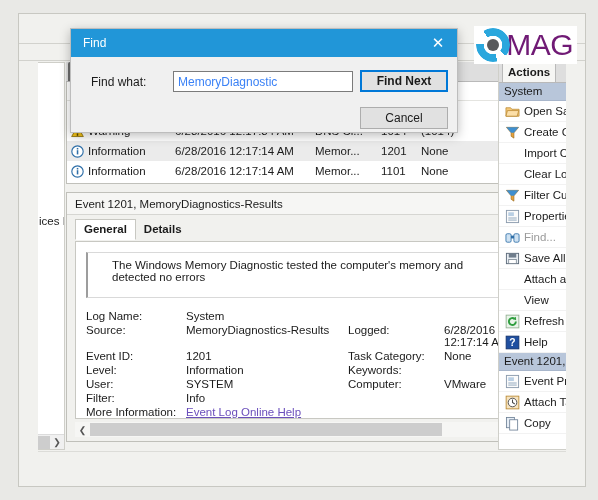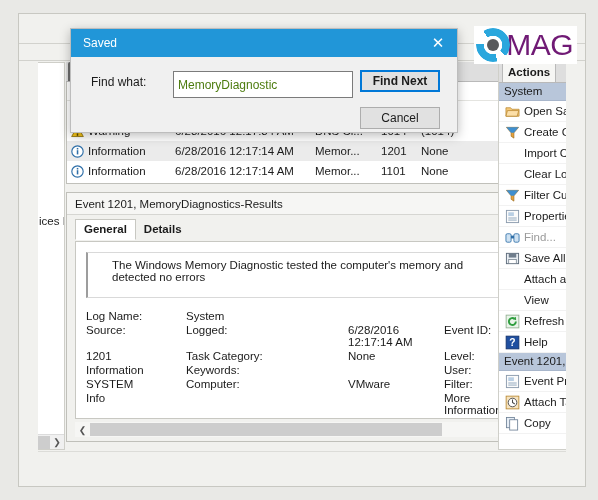--- a/index.html
+++ b/index.html
@@ -374,31 +374,31 @@
     display: flex; align-items: center; justify-content: center;
     font-size: 15px; color: #ffffff; font-weight: 300;
   }
   .find-body { position: relative; height: 77px; }
   .find-label {
     position: absolute; left: 20px; top: 18px;
     font-size: 12px; color: #1b1b1b;
   }
   .find-input {
     position: absolute; left: 102px; top: 14px;
-    width: 180px; height: 27px;
+    width: 180px; height: 21px;
     border: 1px solid #7b7b7b;
     background: #ffffff;
     font-size: 12px;
-    color: #4d7c0f;
+    color: #3b82f6;
     padding: 0 4px;
     font-family: "Liberation Sans", sans-serif;
   }
   .btn {
     position: absolute;
-    width: 80px; height: 22px;
+    width: 88px; height: 22px;
     background: #e1e1e1;
     border: 1px solid #adadad;
     font-size: 12px;
     color: #1b1b1b;
     display: flex; align-items: center; justify-content: center;
     font-family: "Liberation Sans", sans-serif;
   }
   .btn.primary {
     left: 289px; top: 13px;
     border: 2px solid #0078d7;
@@ -529,20 +529,21 @@
         <div class="detail-body">
           <div class="desc-box">The Windows Memory Diagnostic tested the computer's memory and detected no errors</div>
 
           <div class="fields">
             <div class="lab">Log Name:</div>
             <div class="val">System</div>
             <div class="lab"></div>
             <div class="val"></div>
 
             <div class="lab">Source:</div>
+            <div class="val">MemoryDiagnostics-Results</div>
             <div class="lab">Logged:</div>
             <div class="val">6/28/2016 12:17:14 AM</div>
 
             <div class="lab">Event ID:</div>
             <div class="val">1201</div>
             <div class="lab">Task Category:</div>
             <div class="val">None</div>
 
             <div class="lab">Level:</div>
             <div class="val">Information</div>
@@ -705,21 +706,21 @@
         </svg>
         <span class="lbl">Copy</span>
       </div>
     </div>
 
     <div class="bottom-strip"></div>
   </div>
 
   <div class="find-dialog">
     <div class="find-title">
-      <div class="t">Saved</div>
+      <div class="t">Find</div>
       <div class="find-close">✕</div>
     </div>
     <div class="find-body">
       <div class="find-label">Find what:</div>
       <input class="find-input" type="text" value="MemoryDiagnostic" style="">
       <div class="btn primary">Find Next</div>
       <div class="btn secondary">Cancel</div>
     </div>
   </div>
 </div>

